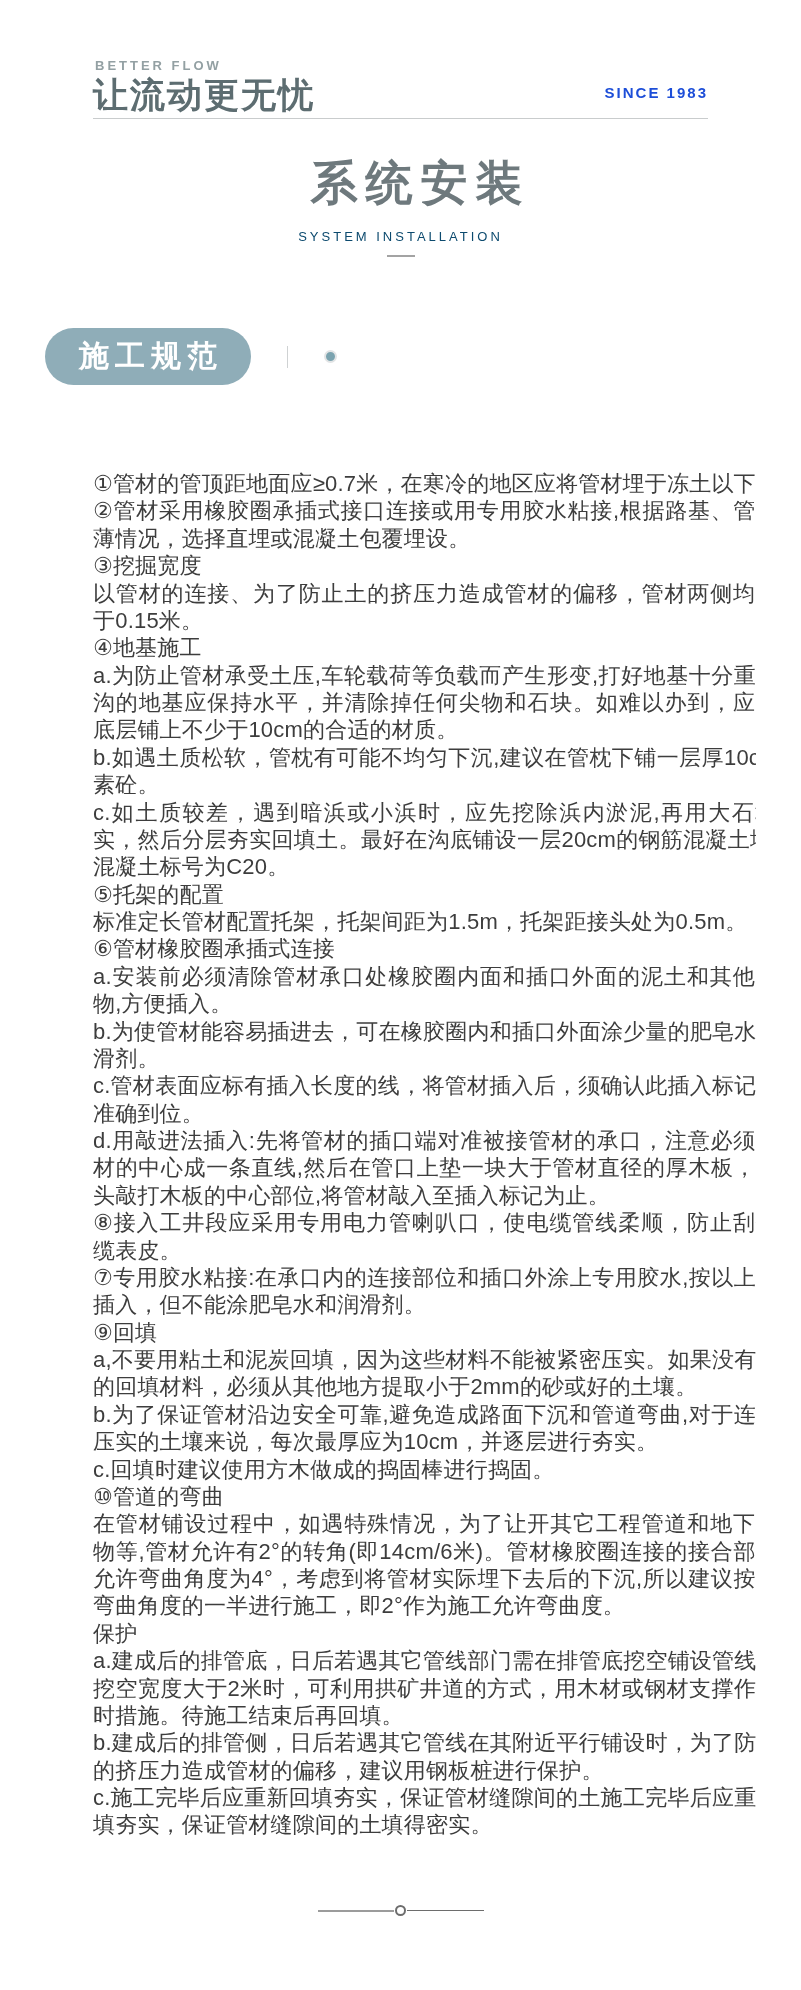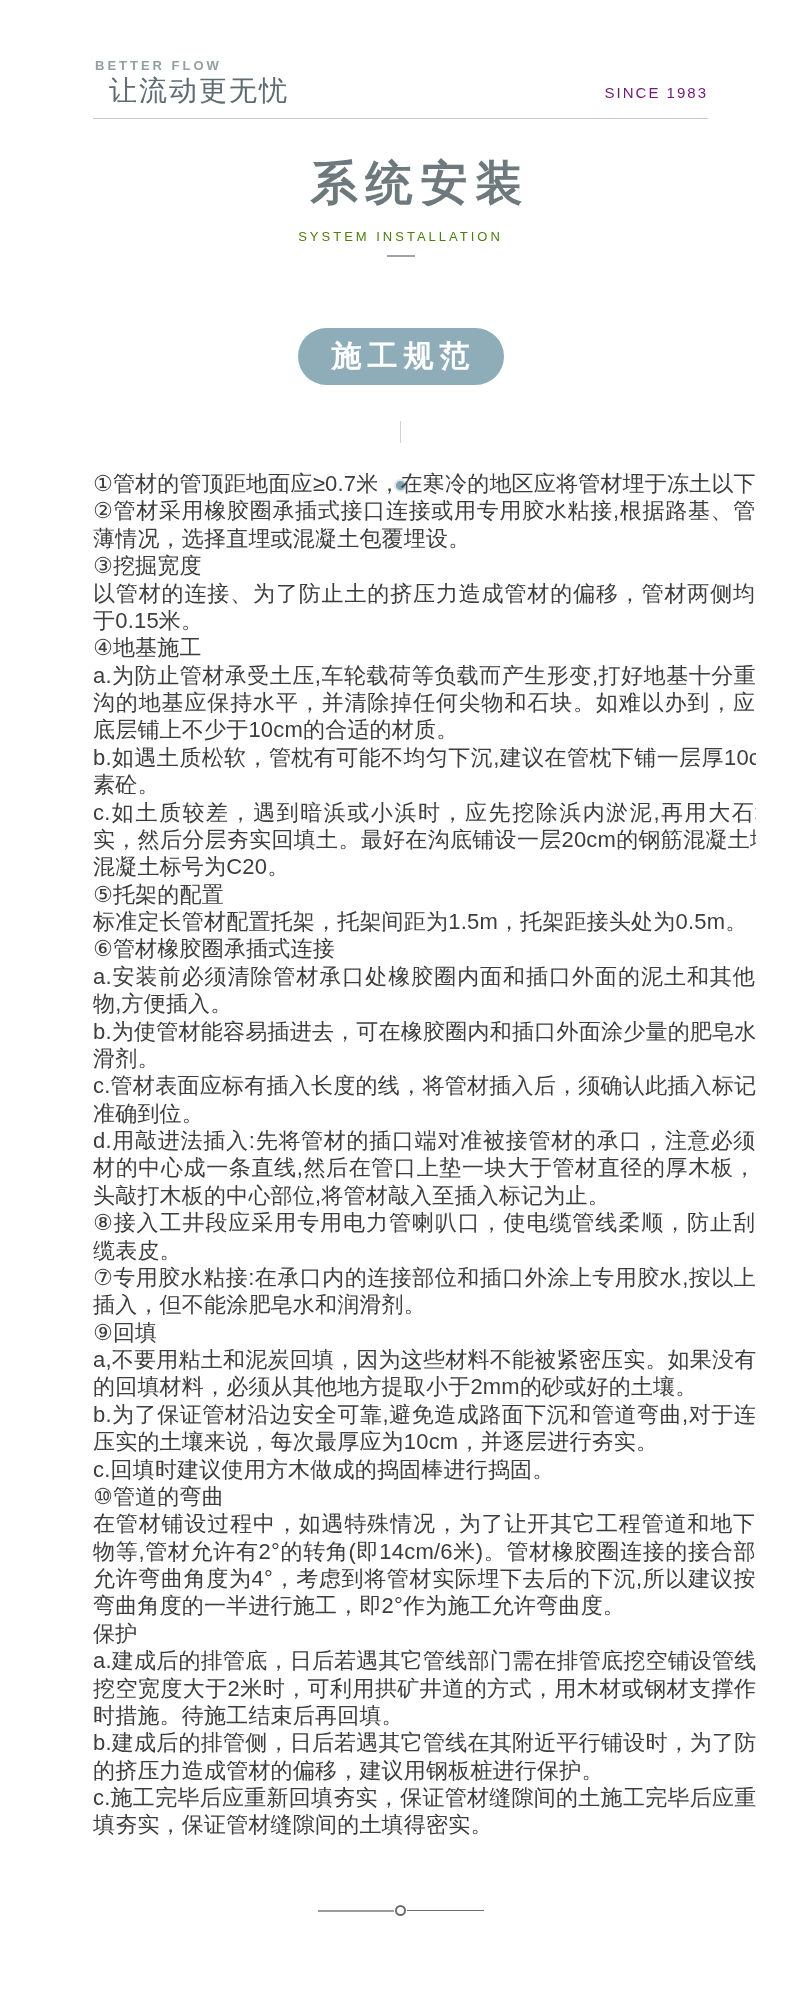--- a/index.html
+++ b/index.html
@@ -30,34 +30,35 @@
     position: absolute;
     left: 2px;
     top: 52px;
     font-size: 13px;
     letter-spacing: 3px;
     color: #93a0a3;
     font-weight: 600;
   }
   .logo-text {
     position: absolute;
-    left: 16px;
+    left: 0px;
     top: 66px;
-    font-size: 28px;
-    font-weight: 400;
+    font-size: 35px;
+    font-weight: 700;
     letter-spacing: 2px;
     color: #5d6d71;
   }
   .since {
     position: absolute;
     right: 0px;
     top: 78px;
     font-size: 15px;
     letter-spacing: 2px;
-    color: #701a75;
+    color: #1d4ed8;
+    font-weight: bold;
   }
 
   
   .title-wrap {
     position: absolute;
     top: 146px;
     left: 0;
     width: 100%;
     text-align: center;
   }
@@ -66,37 +67,37 @@
     font-weight: 700;
     letter-spacing: 8px;
     color: #6e797d;
     margin: 0;
     padding-left: 40px;
   }
   .page-subtitle {
     margin-top: 14px;
     font-size: 13px;
     letter-spacing: 3px;
-    color: #4d7c0f;
+    color: #0c4a6e;
   }
   .title-dash {
     width: 28px;
     height: 2px;
     background: #a3a3a3;
     margin: 11px auto 0 auto;
   }
 
   
   .badge-wrap {
     position: absolute;
     top: 322px;
     left: 0;
     width: 100%;
     display: flex;
-    flex-direction: column;
+    flex-direction: row;
     align-items: center;
     gap: 36px;
   }
   .section-badge {
     min-width: 192px;
     height: 57px;
     border-radius: 29px;
     background: #8fadb8;
     color: #ffffff;
     font-size: 30px;

